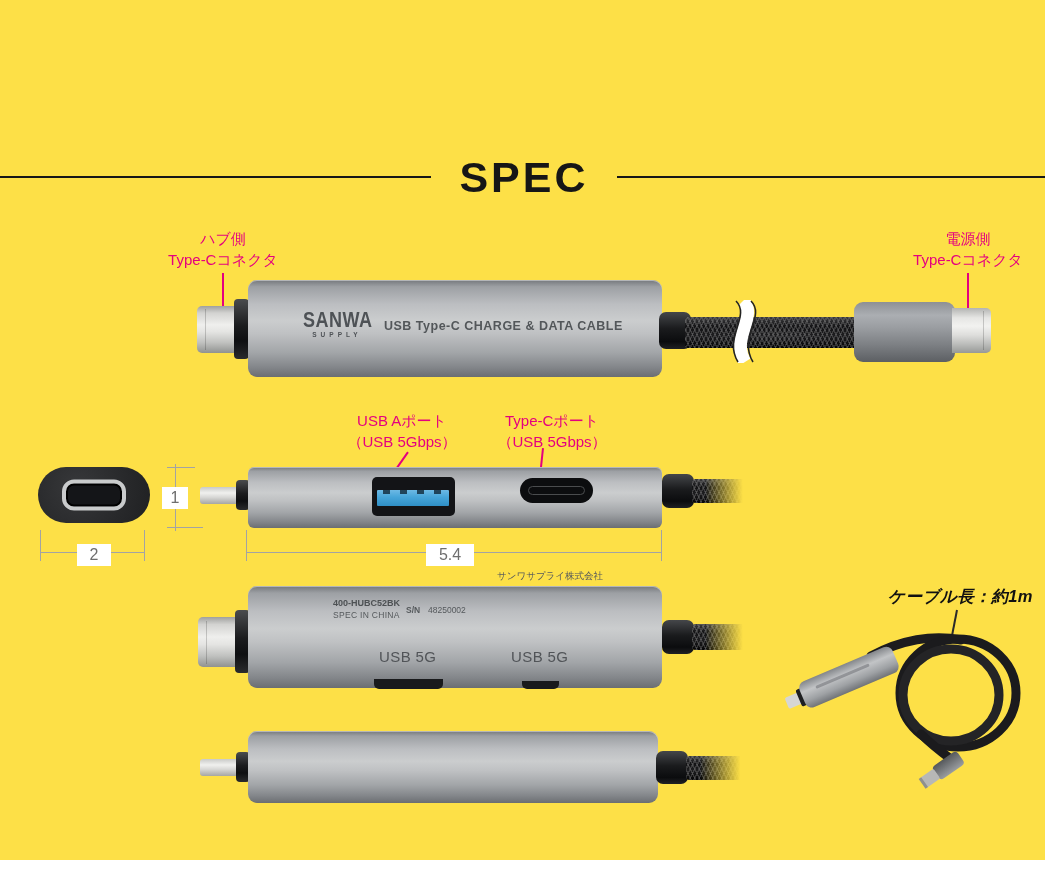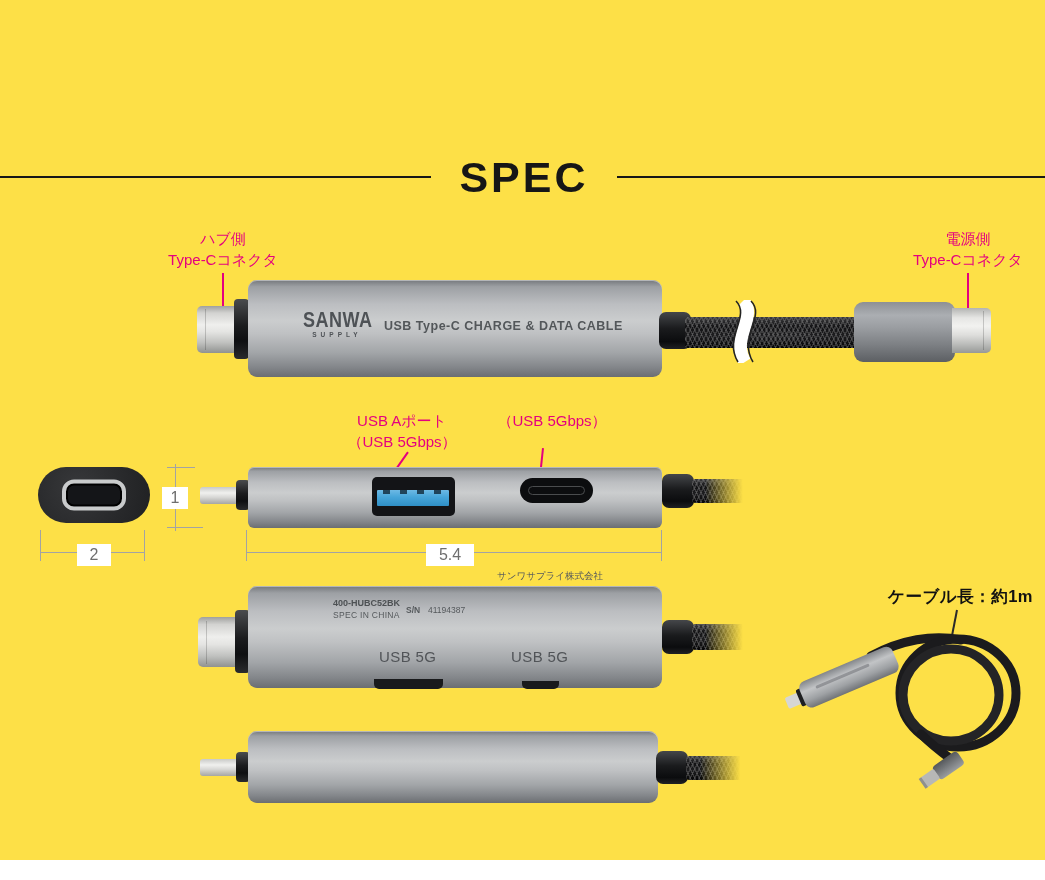--- a/index.html
+++ b/index.html
@@ -76,21 +76,21 @@
   .front-oval{position:absolute;left:50%;top:50%;transform:translate(-50%,-50%);
     width:56px;height:23px;border-radius:12px;background:#141518;
     border:4.5px solid #c9cbcc;box-shadow:inset 0 0 0 2px #000;}
 
   
   .dim{position:absolute;background:var(--dim-line);}
   .dim-label{position:absolute;color:var(--dim-text);font-size:16px;line-height:1;
     background:#ffffff;text-align:center;padding:3px 2px;}
 
   
-  .len-label{position:absolute;color:#111;font-size:16.5px;font-weight:600;letter-spacing:.5px;white-space:nowrap;}
+  .len-label{position:absolute;color:#111;font-size:16.5px;font-weight:600;letter-spacing:.5px;white-space:nowrap;font-style:italic;}
   .len-leader{position:absolute;width:1.5px;background:#2a2a2a;transform-origin:top center;}
 </style>
 </head>
 <body>
 
 <div id="canvas">
 
   <div class="group">
     <div class="rule" style="left:0;top:176px;width:431px;"></div>
     <div class="spec-title">SPEC</div>
@@ -134,20 +134,21 @@
   </div>
 
   <div class="group">
     <div class="note" style="left:312px;top:410px;width:180px;">
       <span>USB Aポート</span>
       <span>（USB 5Gbps）</span>
     </div>
     <div class="leader" style="left:407px;top:452px;height:44px;transform:rotate(35deg);"></div>
 
     <div class="note" style="left:462px;top:410px;width:180px;">
+      <span>Type-Cポート</span>
       <span>（USB 5Gbps）</span>
     </div>
     <div class="leader" style="left:542px;top:448px;height:38px;transform:rotate(6deg);"></div>
 
     <div class="front-conn" style="left:38px;top:467px;width:112px;height:56px;">
       <div class="front-oval"></div>
     </div>
 
     <div class="plug-thin" style="left:200px;top:487px;width:37px;height:17px;"></div>
     <div class="collar" style="left:236px;top:480px;width:14px;height:30px;"></div>
@@ -176,21 +177,21 @@
   </div>
 
   <div class="group">
     <div class="plug-wide" style="left:198px;top:617px;width:39px;height:50px;"></div>
     <div class="collar" style="left:235px;top:610px;width:15px;height:63px;"></div>
     <div class="metal" style="left:248px;top:586px;width:414px;height:102px;"></div>
 
     <div class="print-sm" style="left:333px;top:598px;font-size:9px;font-weight:700;color:#4d5154;">400-HUBC52BK</div>
     <div class="print-sm" style="left:333px;top:610px;font-size:8.5px;letter-spacing:.3px;">SPEC IN CHINA</div>
     <div class="print-sm" style="left:406px;top:605px;font-size:8.5px;font-weight:700;">S/N</div>
-    <div class="print-sm" style="left:428px;top:605px;font-size:8.5px;">41194387</div>
+    <div class="print-sm" style="left:428px;top:605px;font-size:8.5px;">48250002</div>
     <div class="print-sm" style="left:497px;top:570px;font-size:9.5px;">サンワサプライ株式会社</div>
 
     <div class="print-5g" style="left:379px;top:648px;">USB 5G</div>
     <div class="print-5g" style="left:511px;top:648px;">USB 5G</div>
 
     <div class="port-cutout" style="left:374px;top:679px;width:69px;height:10px;"></div>
     <div class="port-cutout" style="left:522px;top:681px;width:37px;height:8px;"></div>
 
     <div class="strain" style="left:662px;top:620px;width:32px;height:34px;"></div>
     <div class="braid fade-out" style="left:692px;top:624px;width:54px;height:26px;"></div>

